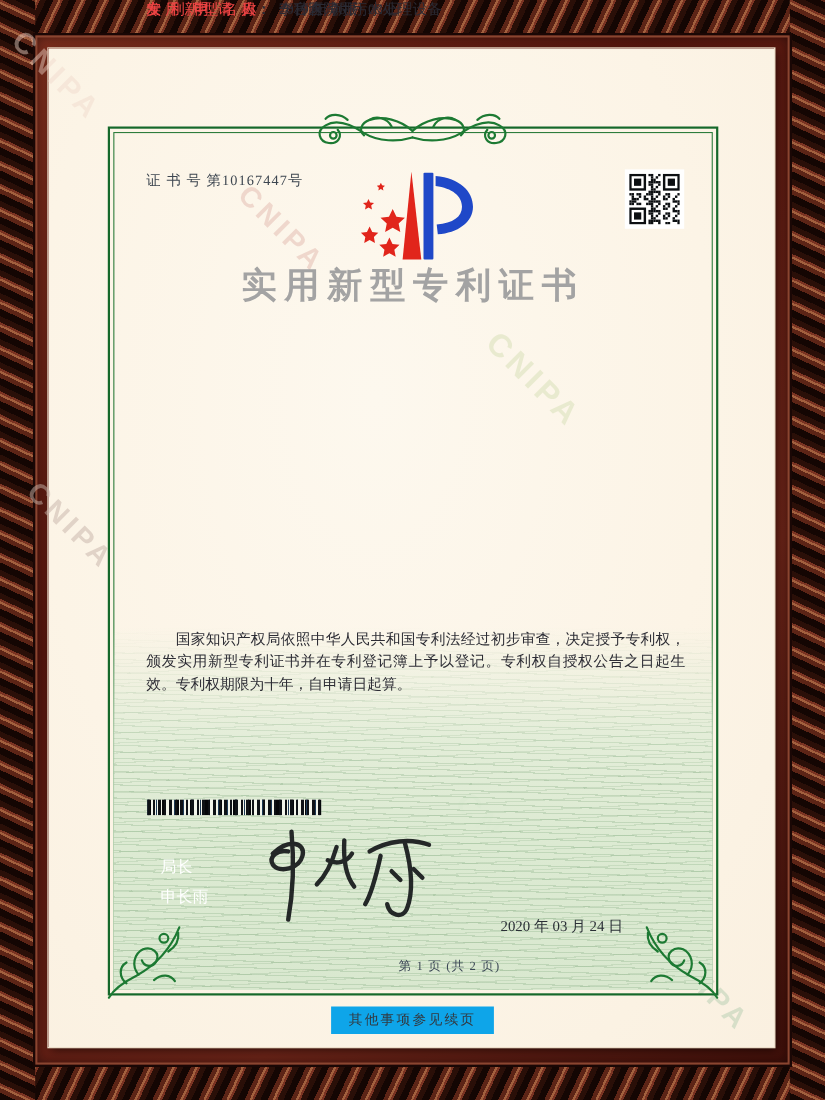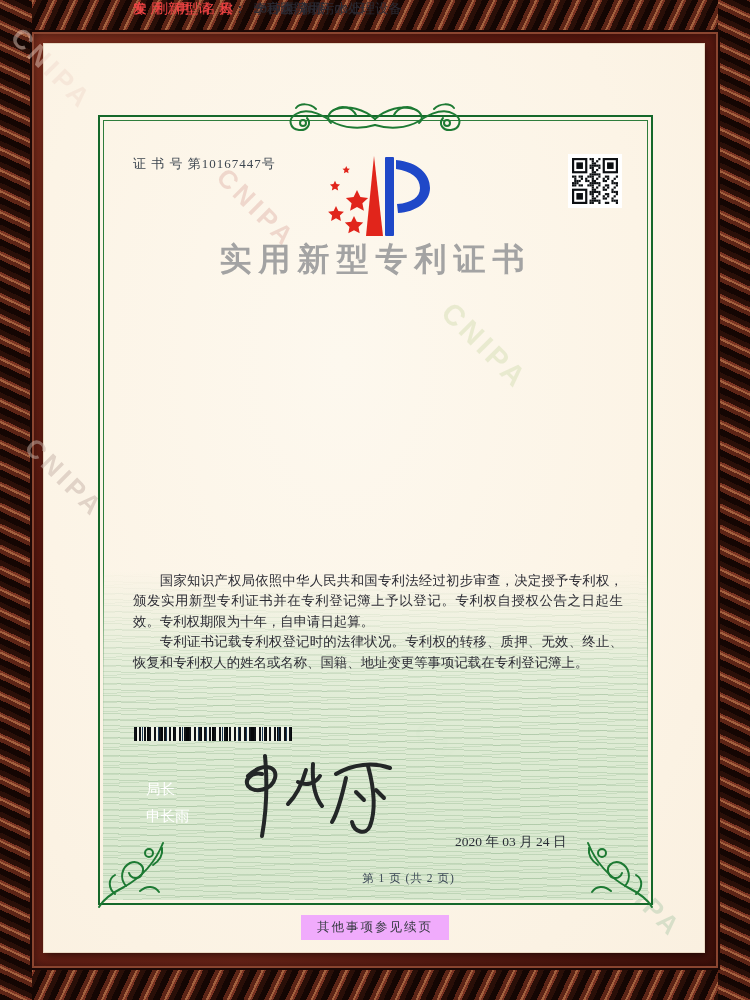--- a/index.html
+++ b/index.html
@@ -82,21 +82,21 @@
       repeating-linear-gradient(90deg,#05070a 0 3px,transparent 3px 13px),
       #f1f4ea;}
 
   .director{position:absolute;left:146px;top:776px;z-index:7;font-size:14.5px;color:#ffffff;line-height:27px;}
   .sig{position:absolute;left:218px;top:748px;z-index:8;}
   .sign-date{position:absolute;left:455px;top:833px;width:180px;z-index:7;font-size:13.5px;color:#2a2f36;}
 
   .page-info{position:absolute;left:98px;width:621px;top:871px;z-index:7;text-align:center;
              font-size:11.5px;color:#3c4856;letter-spacing:1px;}
   .cont-note{position:absolute;left:0;width:750px;top:915px;z-index:7;text-align:center;}
-  .cont-note span{display:inline-block;background:#f0abfc;padding:4px 16px;font-size:12.5px;
+  .cont-note span{display:inline-block;background:#0ea5e9;padding:4px 16px;font-size:12.5px;
                   color:#33383f;letter-spacing:2px;}
 </style>
 </head>
 <body>
 
 <div id="stage">
 
   <div class="rope top"></div>
   <div class="rope bottom"></div>
   <div class="rope left"></div>
@@ -321,21 +321,20 @@
   </div>
   <div class="frow">
     <span class="flabel">发明人</span><span>：</span><span class="fvalue">李言森;李振</span>
   </div>
   <div class="frow">
     <span class="flabel">专利申请日</span><span>：</span><span class="fvalue">2019 年 06 月 03 日</span>
   </div>
 
   <div class="paras">
     <p>国家知识产权局依照中华人民共和国专利法经过初步审查，决定授予专利权，颁发实用新型专利证书并在专利登记簿上予以登记。专利权自授权公告之日起生效。专利权期限为十年，自申请日起算。</p>
-    <p>专利证书记载专利权登记时的法律状况。专利权的转移、质押、无效、终止、恢复和专利权人的姓名或名称、国籍、地址变更等事项记载在专利登记簿上。</p>
   </div>
 
   <div class="barcode"></div>
 
   <div class="director">
     <div>局长</div>
     <div>申长雨</div>
   </div>
 
   <div class="sig">

